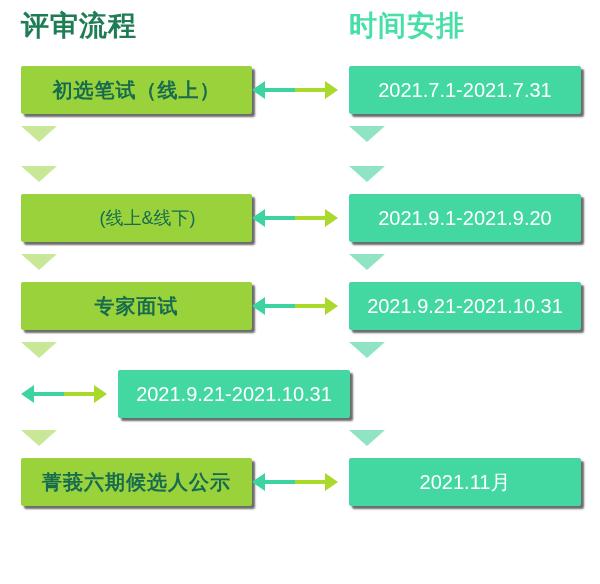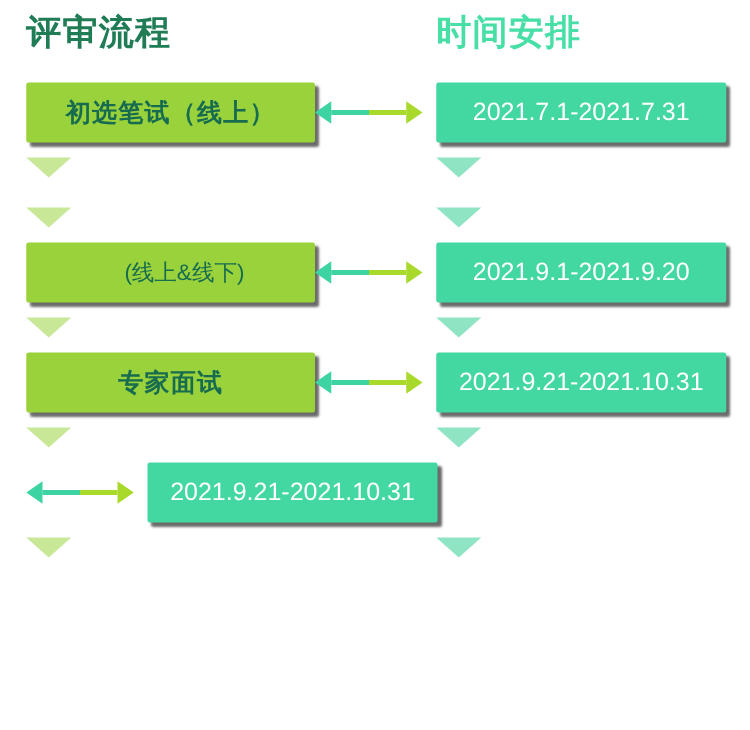--- a/index.html
+++ b/index.html
@@ -200,14 +200,34 @@
   <div class="grid-row chev-row">
     <div class="cell left">
         <span class="chev chev-green"></span>
       </div>
     <div class="cell mid"></div>
     <div class="cell right">
         <span class="chev chev-mint"></span>
       </div>
   </div>
 
+  <div class="grid-row step">
+    <div class="cell left">
+      <div class="step-box">
+        <span class="main">菁莪六期候选人公示</span>
+
+      </div>
+    </div>
+    <div class="cell mid">
+      <div class="darrow">
+        <span class="tri tri-left"></span>
+        <span class="shaft"></span>
+        <span class="tri tri-right"></span>
+      </div>
+    </div>
+    <div class="cell right">
+      <div class="time-box">
+        <span>2021.11月</span>
+      </div>
+    </div>
+  </div>
 
 </div>
 
 </body></html>

